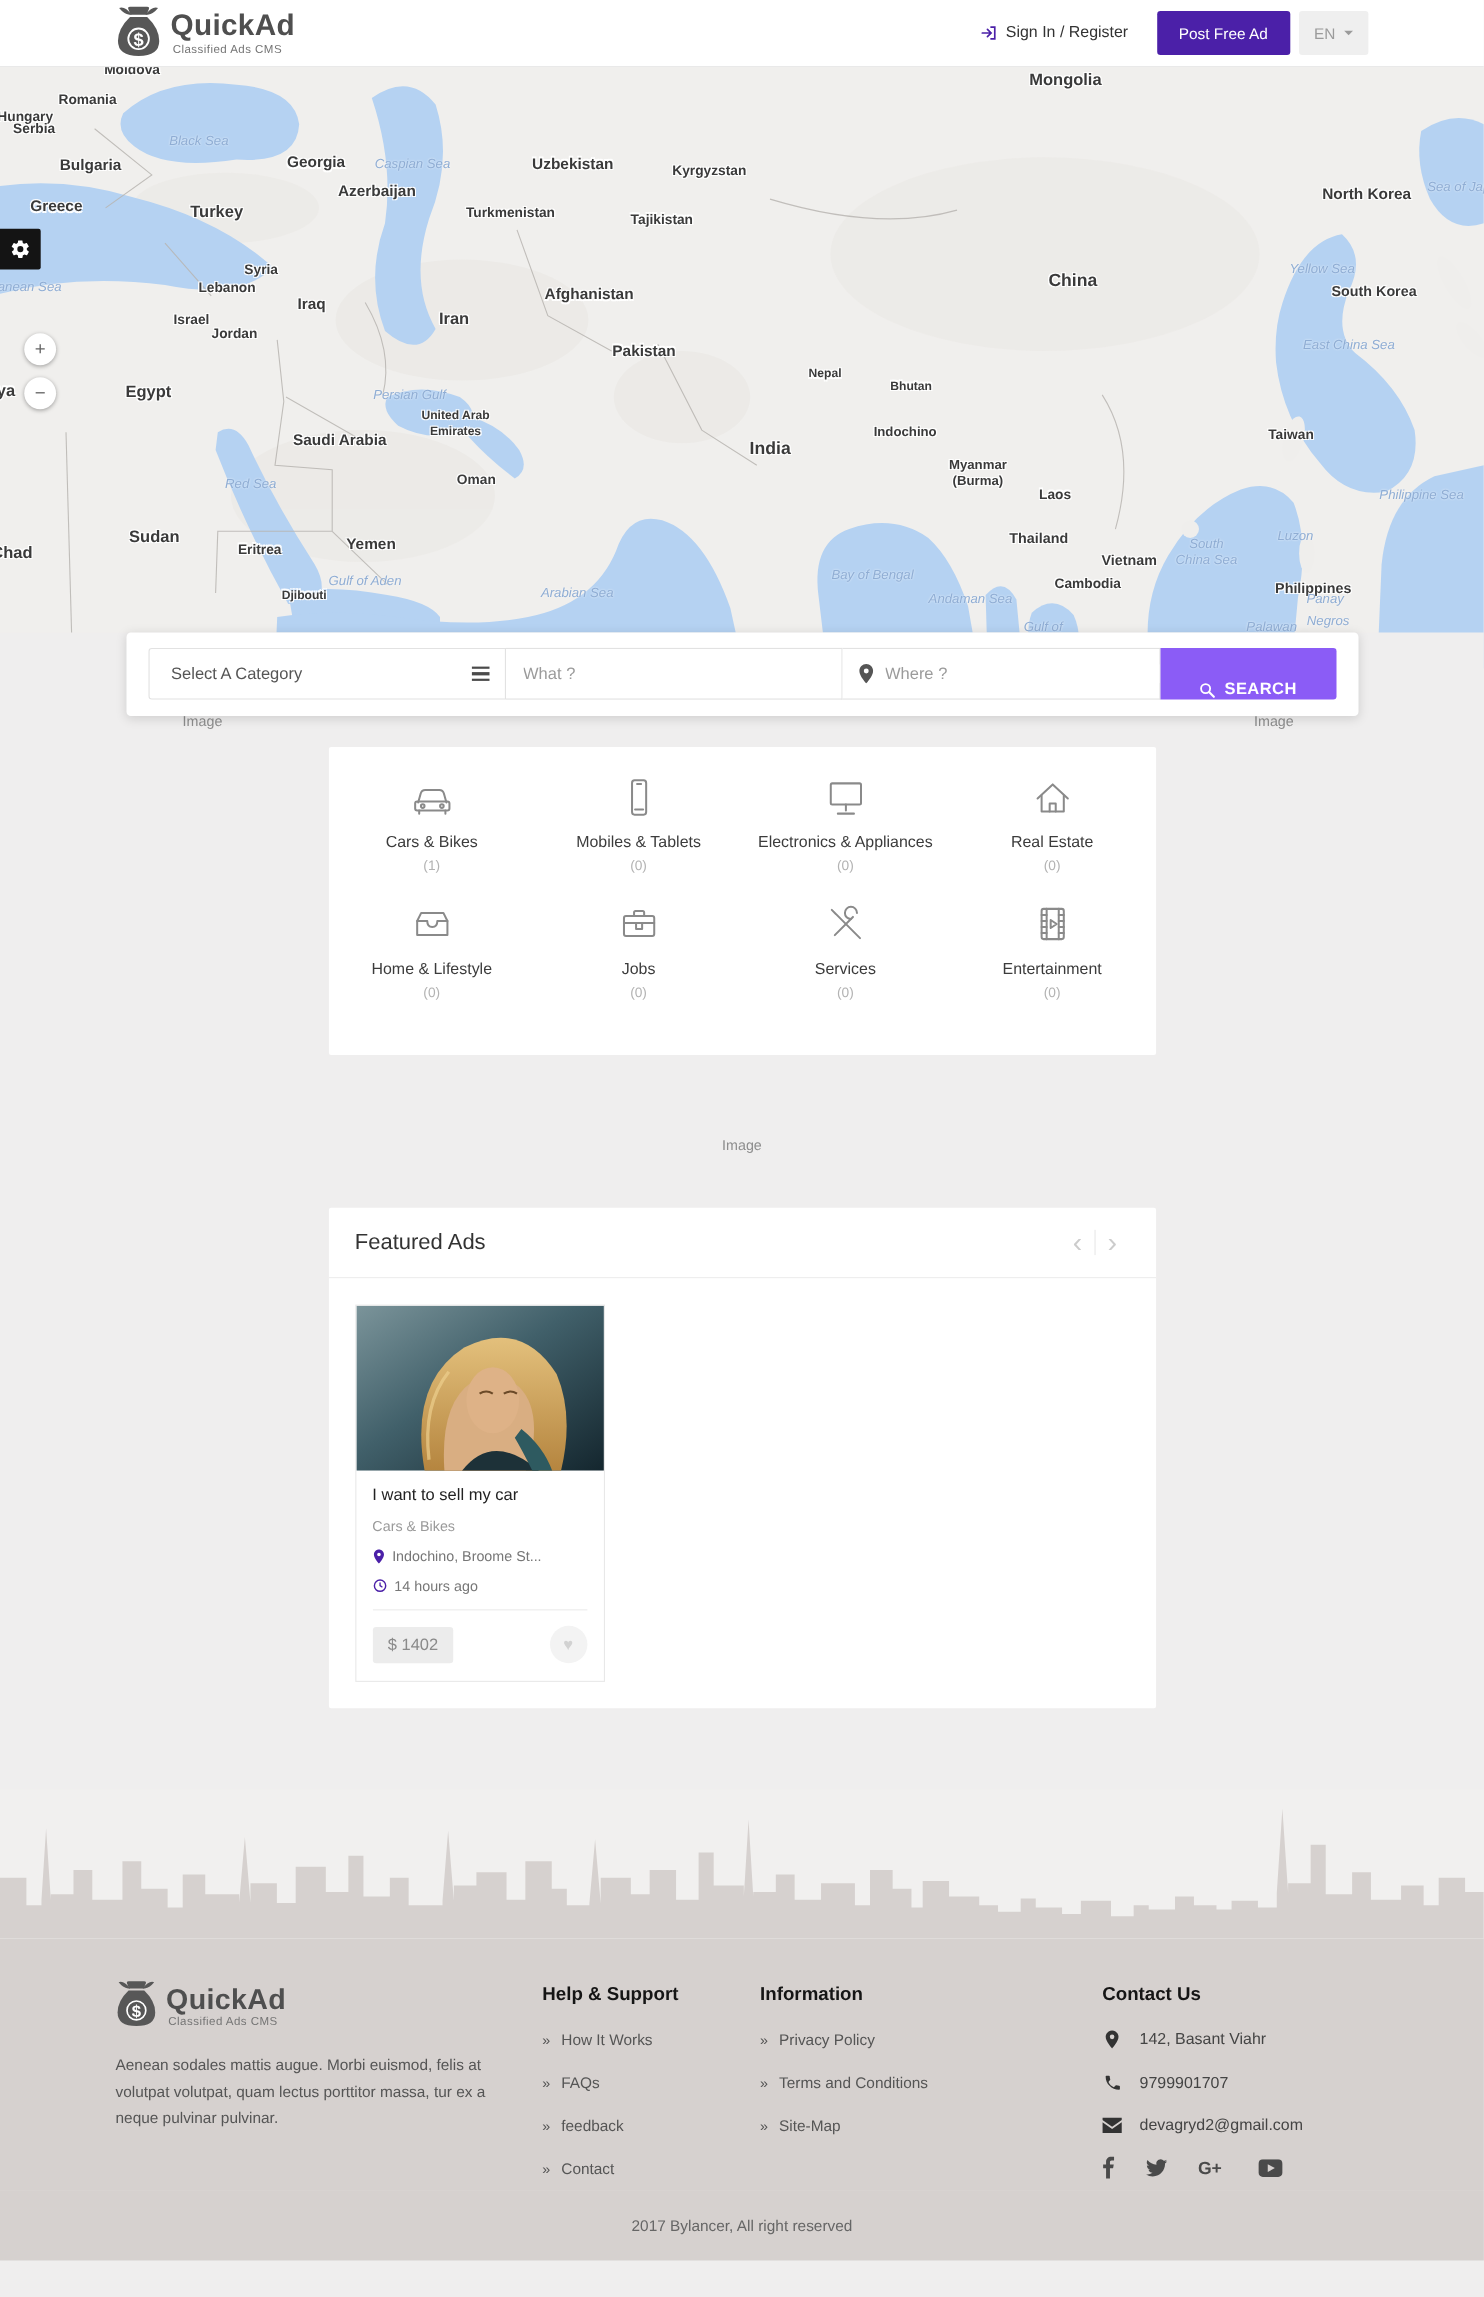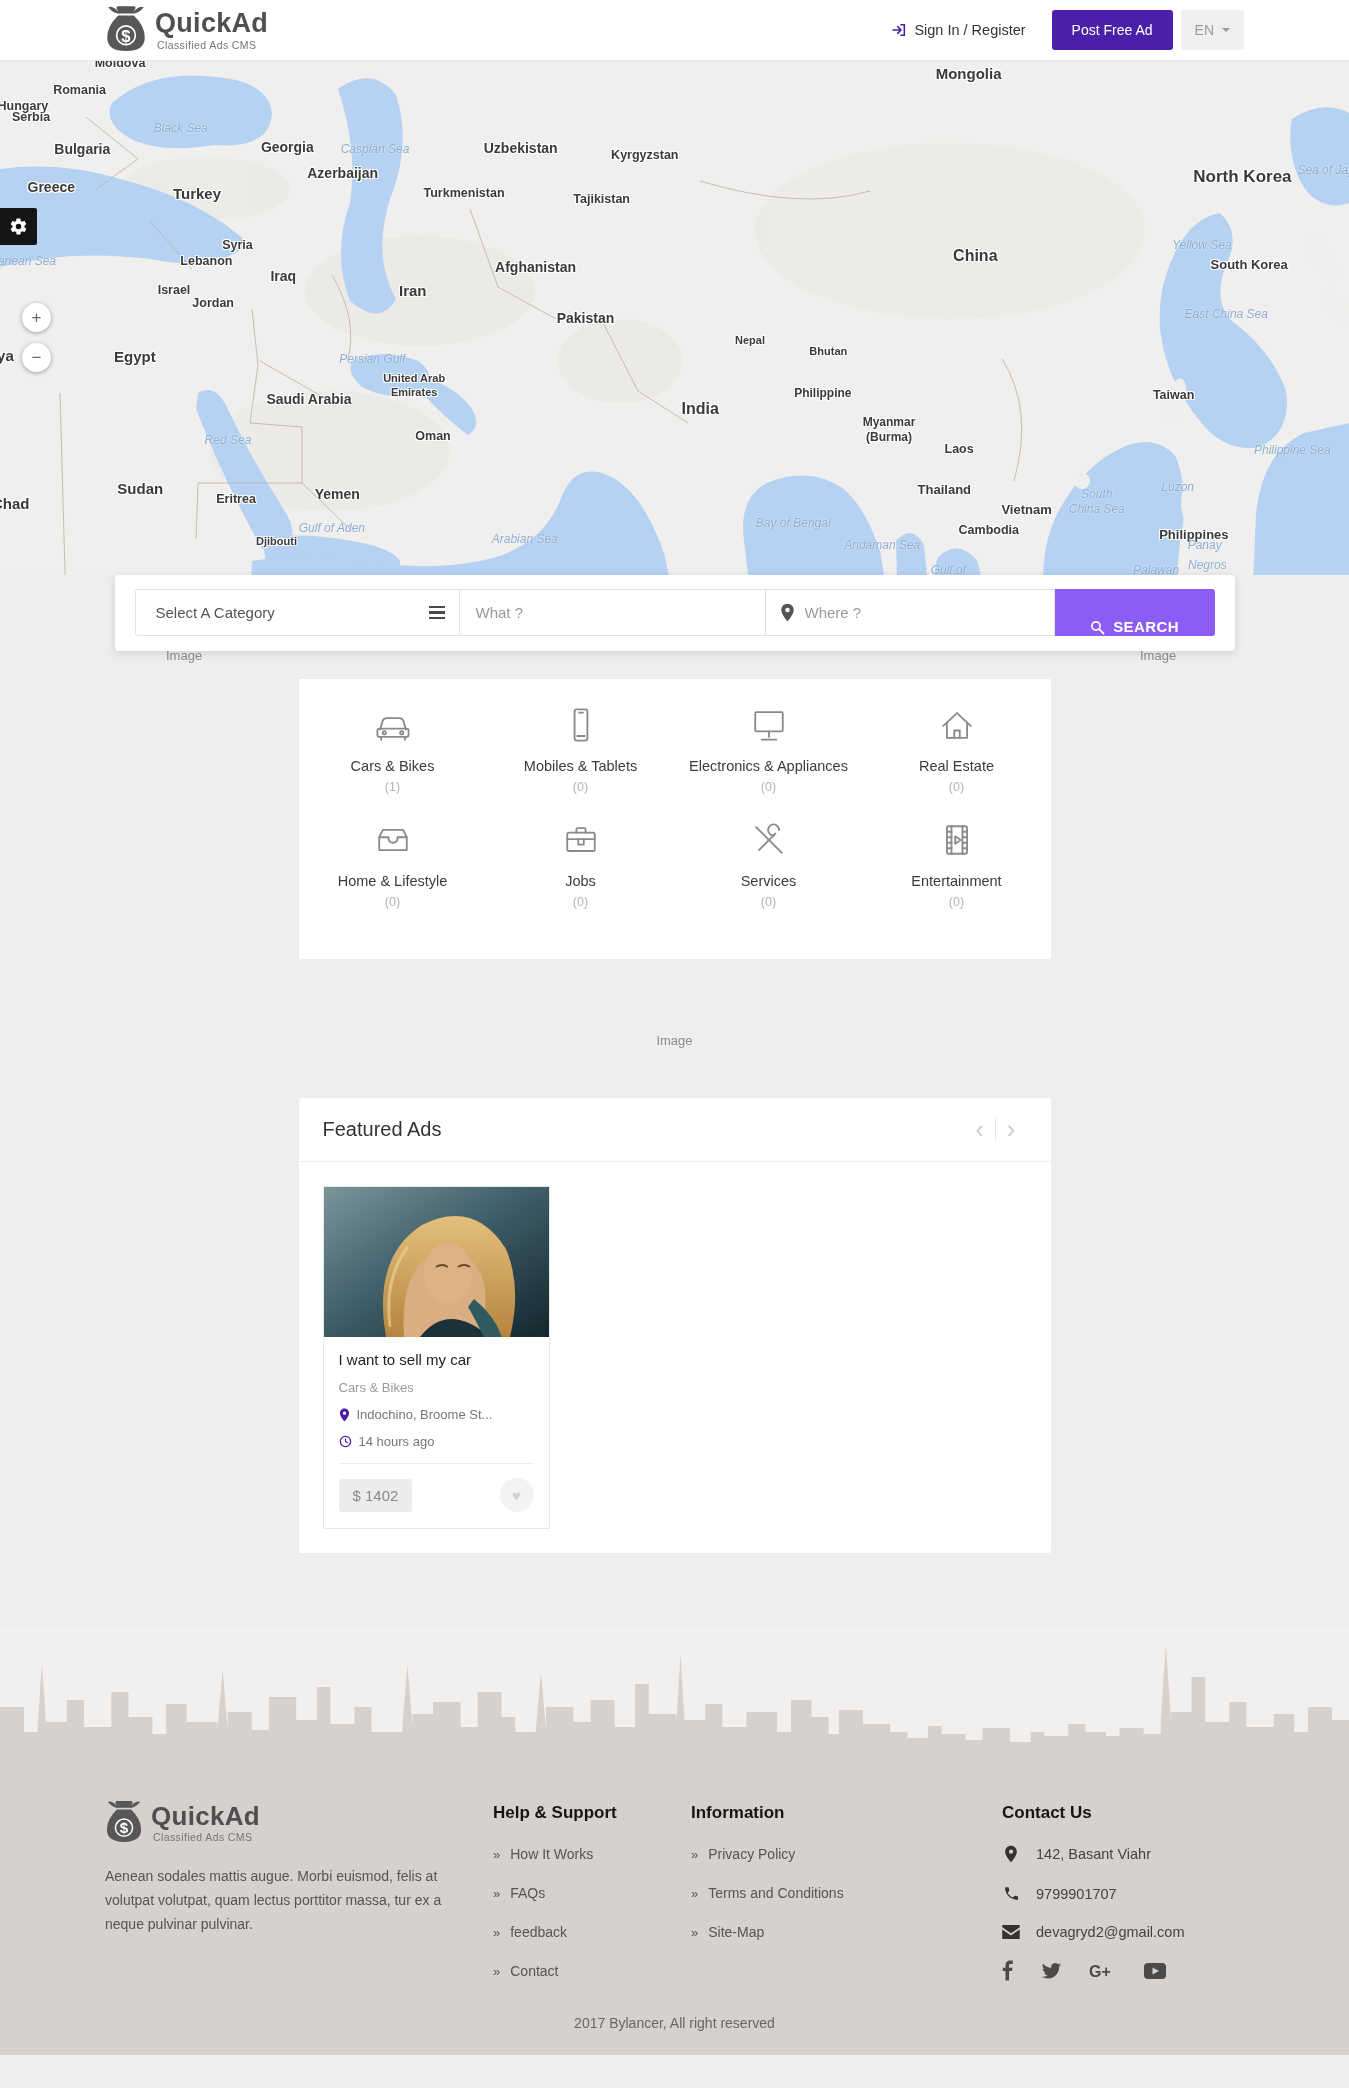--- a/index.html
+++ b/index.html
@@ -220,27 +220,27 @@
       <div class="map-label country" style="left: 10.4%; top: 78.3%; font-size: 15px;">Sudan</div>
       <div class="map-label country" style="left: 20.5%; top: 88%; font-size: 11px;">Djibouti</div>
       <div class="map-label country" style="left: 0.8%; top: 81%; font-size: 15px;">Chad</div>
       <div class="map-label country" style="left: 2.3%; top: 99%;">Central
 African
 Republic</div>
       <div class="map-label country" style="left: 7.3%; top: 97%; font-size: 14px;">S</div>
       <div class="map-label country" style="left: 0.4%; top: 54%; font-size: 15px;">ya</div>
       <div class="map-label country" style="left: 55.6%; top: 51.2%; font-size: 11px;">Nepal</div>
       <div class="map-label country" style="left: 61.4%; top: 53.2%; font-size: 11px;">Bhutan</div>
-      <div class="map-label country" style="left: 61%; top: 60.7%; font-size: 12px;">Philippine</div>
+      <div class="map-label country" style="left: 61%; top: 60.7%; font-size: 12px;">Indochino</div>
       <div class="map-label country" style="left: 51.9%; top: 63.7%; font-size: 16px;">India</div>
       <div class="map-label country" style="left: 65.9%; top: 67.5%; font-size: 12px;">Myanmar
 (Burma)</div>
       <div class="map-label country" style="left: 72.3%; top: 35.6%; font-size: 16px;">China</div>
       <div class="map-label country" style="left: 71.8%; top: 2.4%; font-size: 15px;">Mongolia</div>
-      <div class="map-label country" style="left: 92.1%; top: 21.2%; font-size: 17px;">North Korea</div>
+      <div class="map-label country" style="left: 92.1%; top: 21.2%; font-size: 14px;">North Korea</div>
       <div class="map-label country" style="left: 92.6%; top: 30.7%; font-size: 13px; margin-top: 36px;">South Korea</div>
       <div class="map-label country" style="left: 87%; top: 61.2%;">Taiwan</div>
       <div class="map-label country" style="left: 71.1%; top: 71.2%;">Laos</div>
       <div class="map-label country" style="left: 70%; top: 78.5%; font-size: 13px;">Thailand</div>
       <div class="map-label country" style="left: 76.1%; top: 82%; font-size: 13px;">Vietnam</div>
       <div class="map-label country" style="left: 73.3%; top: 85.9%;">Cambodia</div>
       <div class="map-label country" style="left: 88.5%; top: 86.6%; font-size: 13px;">Philippines</div>
       <div class="map-label sea" style="left: 13.4%; top: 12.2%;">Black Sea</div>
       <div class="map-label sea" style="left: 27.8%; top: 16%;">Caspian Sea</div>
       <div class="map-label sea" style="left: 2%; top: 36.5%;">anean Sea</div>

